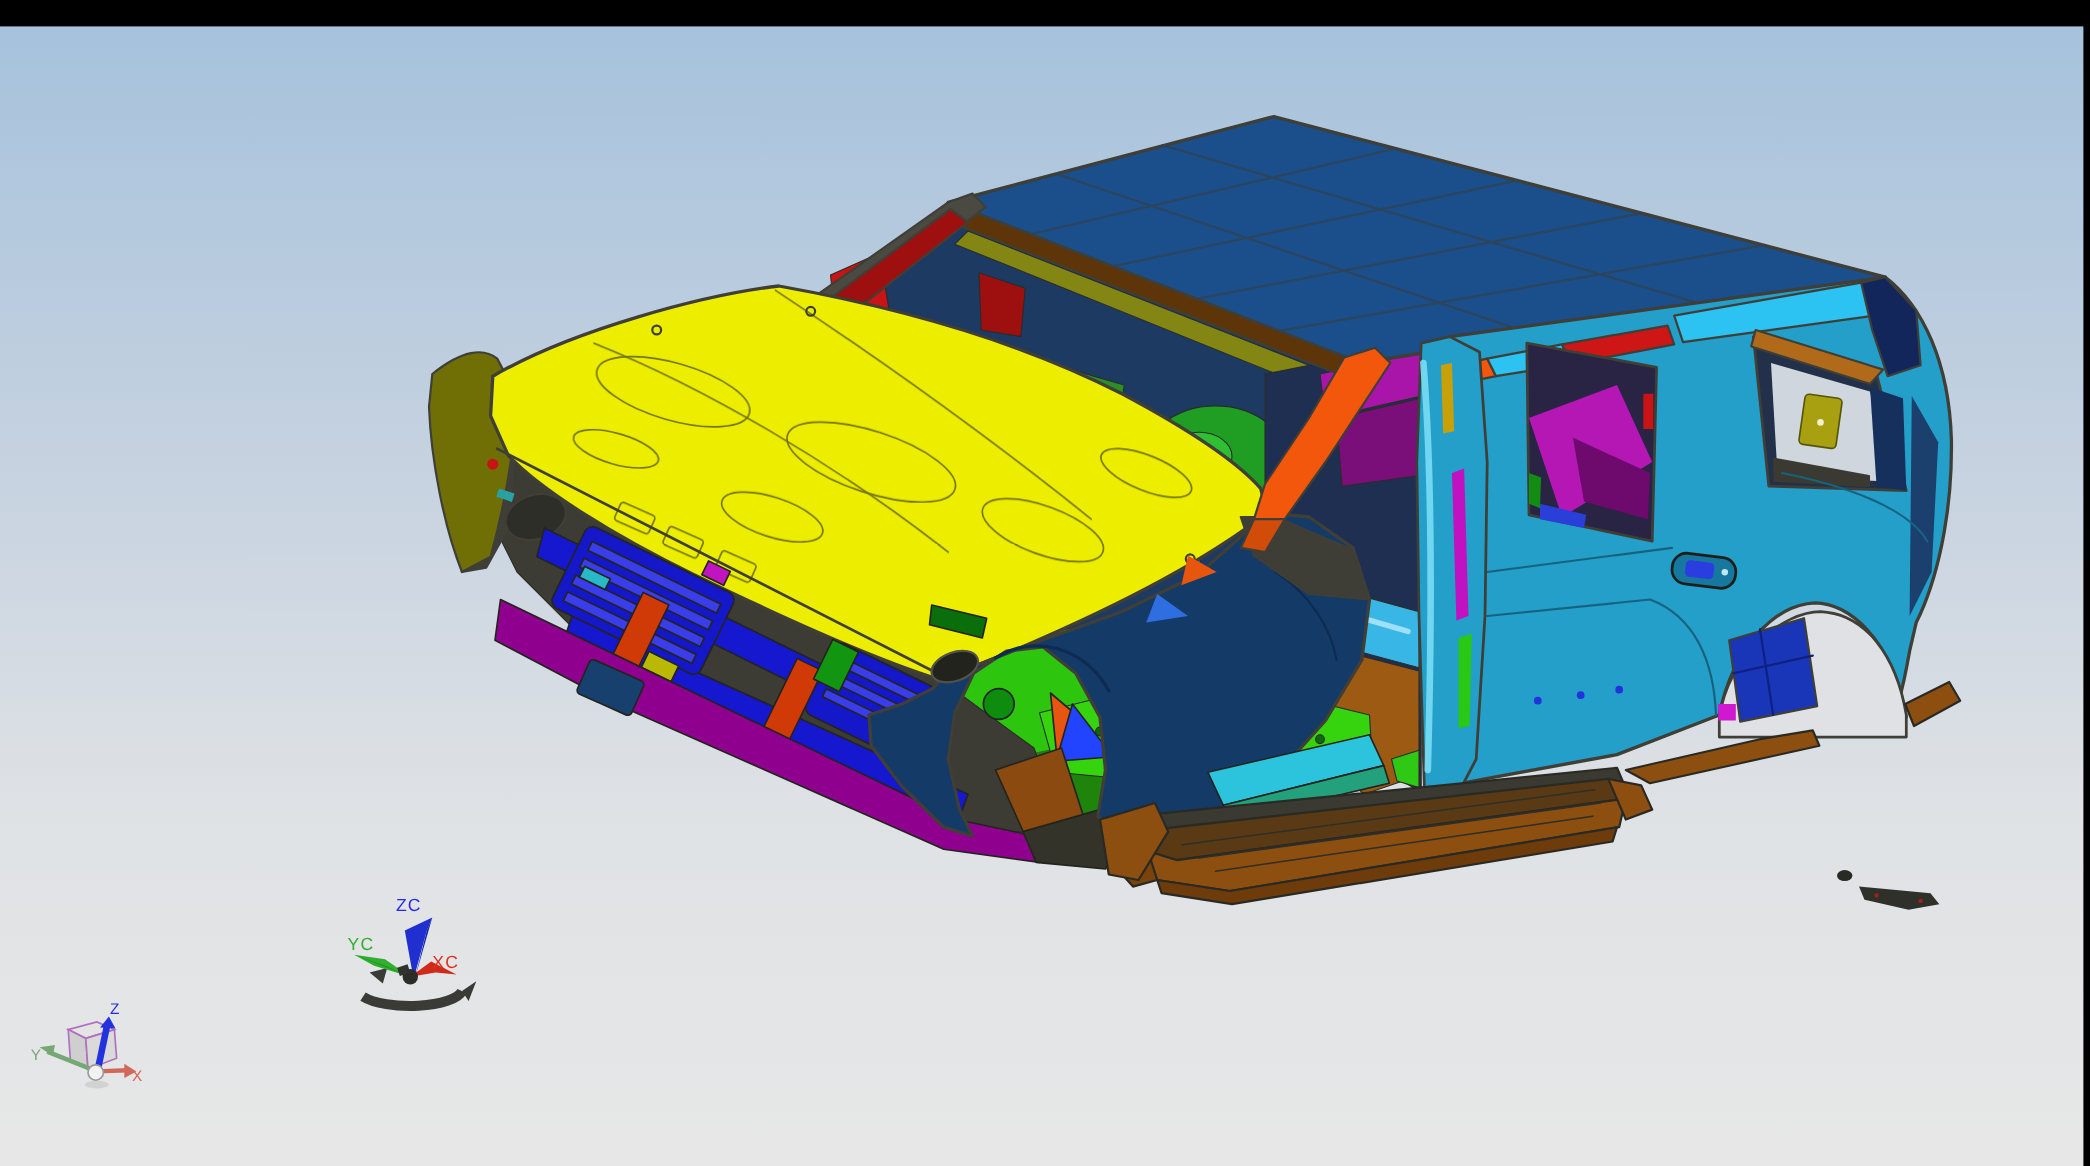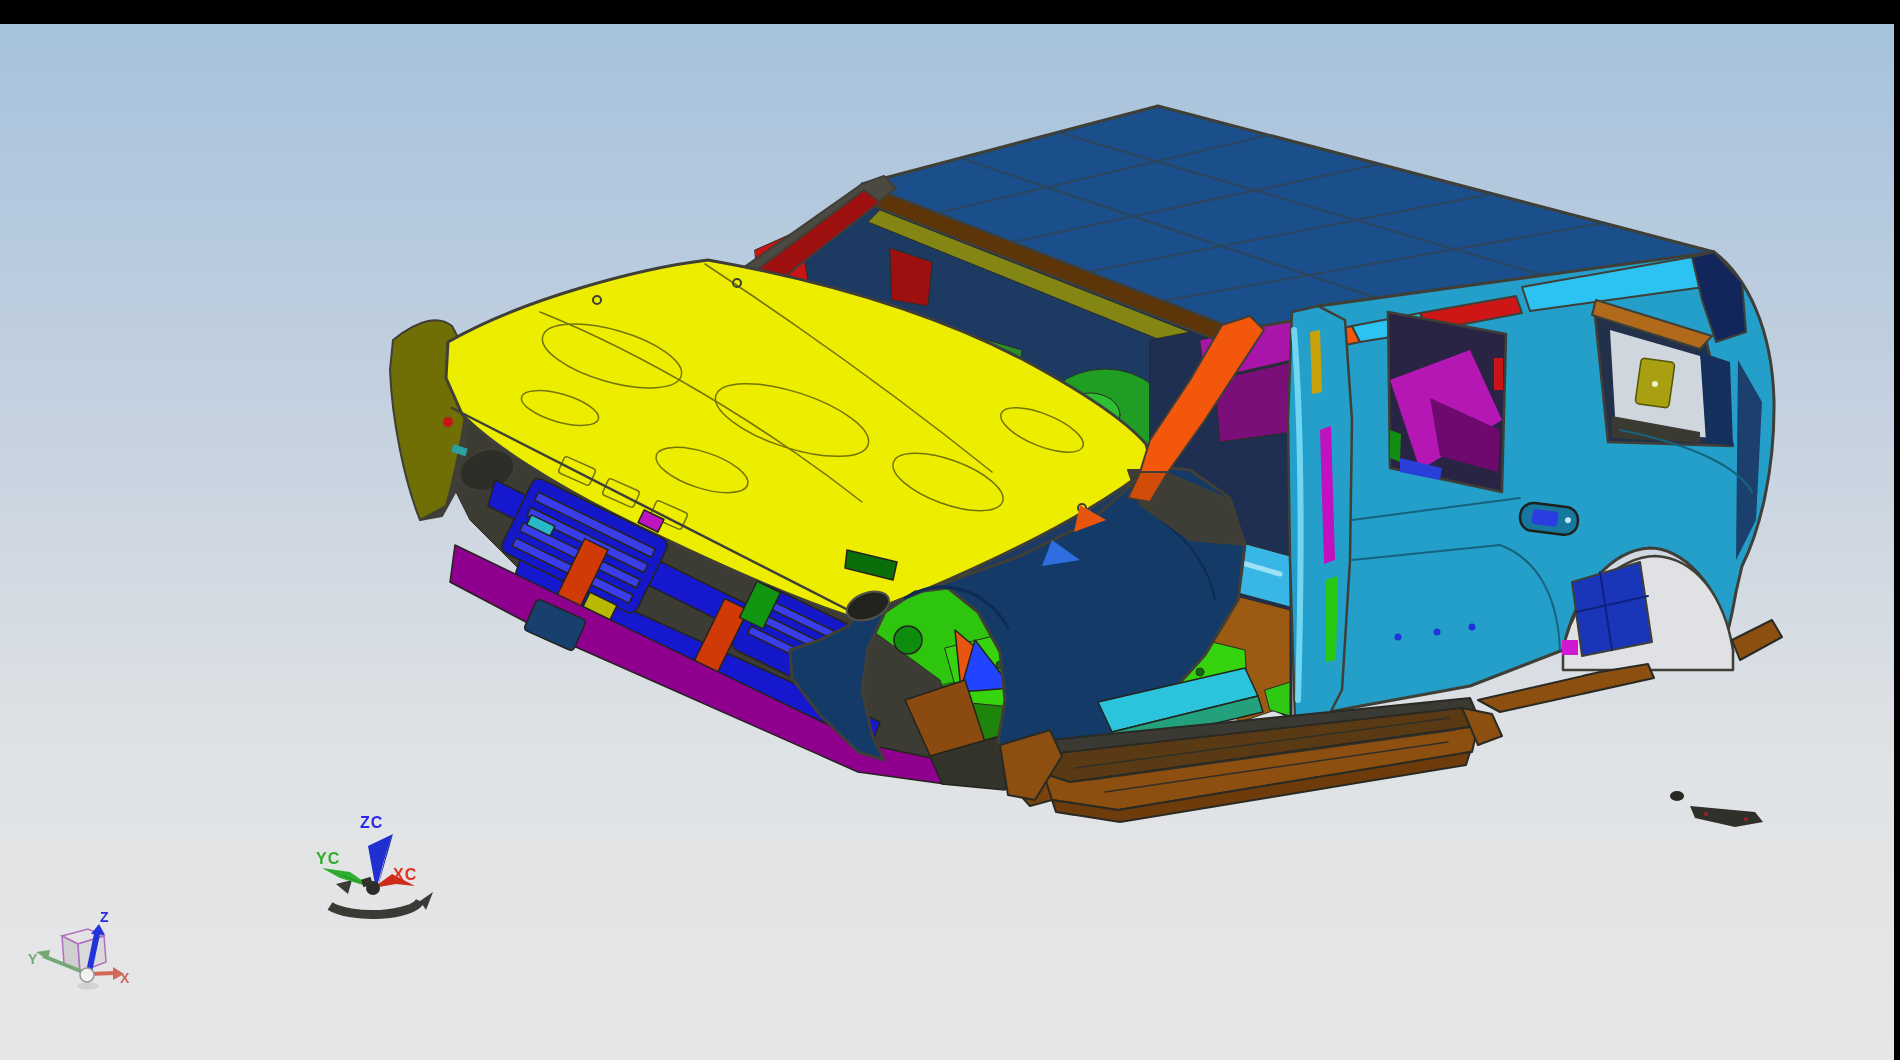--- a/index.html
+++ b/index.html
@@ -5,21 +5,20 @@
   * { margin:0; padding:0; box-sizing:border-box; }
   html,body { width:1900px; height:1060px; overflow:hidden; background:#000; }
   .screen {
     position:relative; width:1900px; height:1060px;
     font-family:"Liberation Sans", sans-serif;
     background:linear-gradient(180deg,
       var(--bg_top,#a4c1dc) 0%,
       var(--bg_mid,#c6d2e0) 40%,
       var(--bg_low,#dfe2e5) 70%,
       var(--bg_bottom,#e7e7e7) 100%);
-    font-weight:bold;
   }
   .bar-top { position:absolute; left:0; top:0; width:1900px; height:24px; background:var(--frame,#000); }
   .bar-right { position:absolute; right:0; top:0; width:6px; height:1060px; background:var(--frame,#000); }
   svg.canvas { position:absolute; left:0; top:24px; width:1900px; height:1036px; }
   text.axis { font-family:"Liberation Sans", sans-serif; font-size:16px; letter-spacing:1px; }
   text.axis-small { font-family:"Liberation Sans", sans-serif; font-size:14px; }
 </style>
 </head>
 <body>
 

